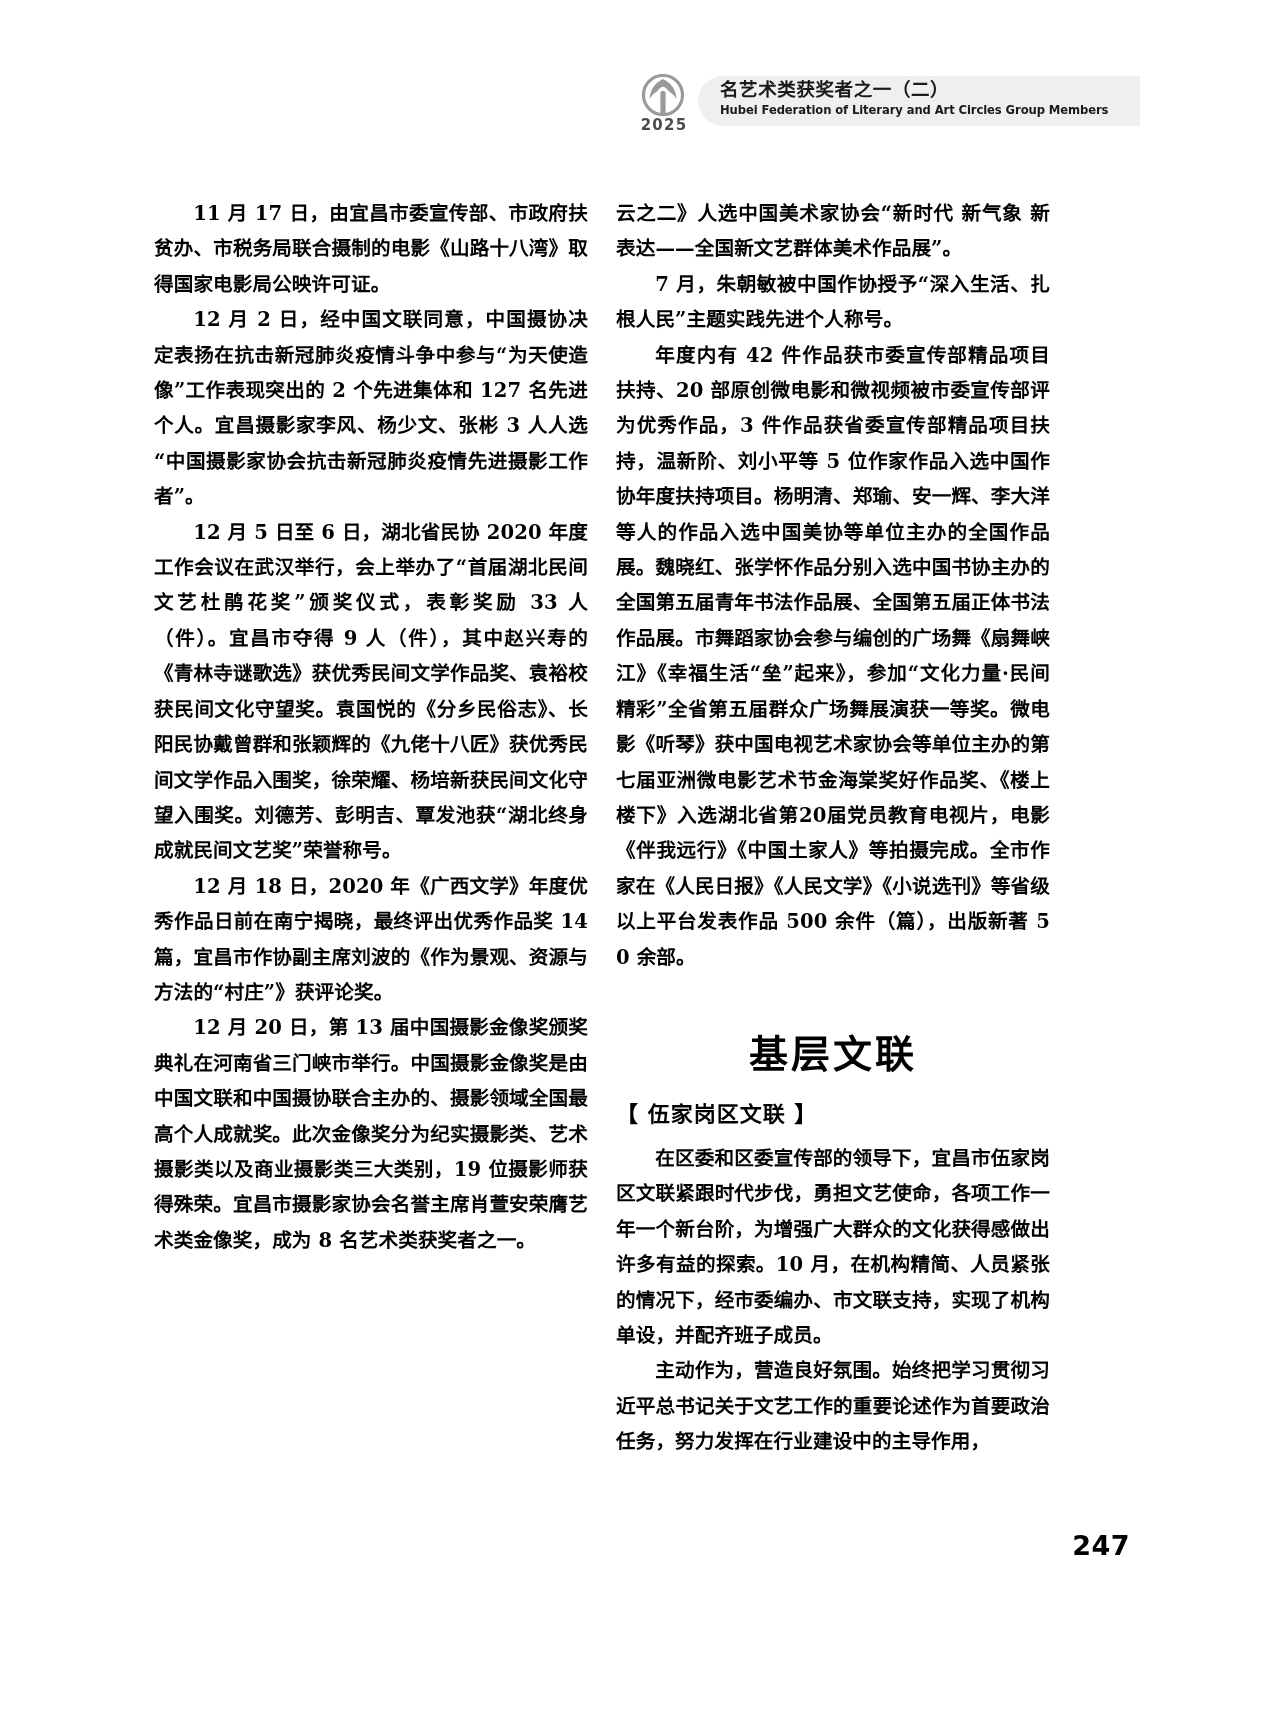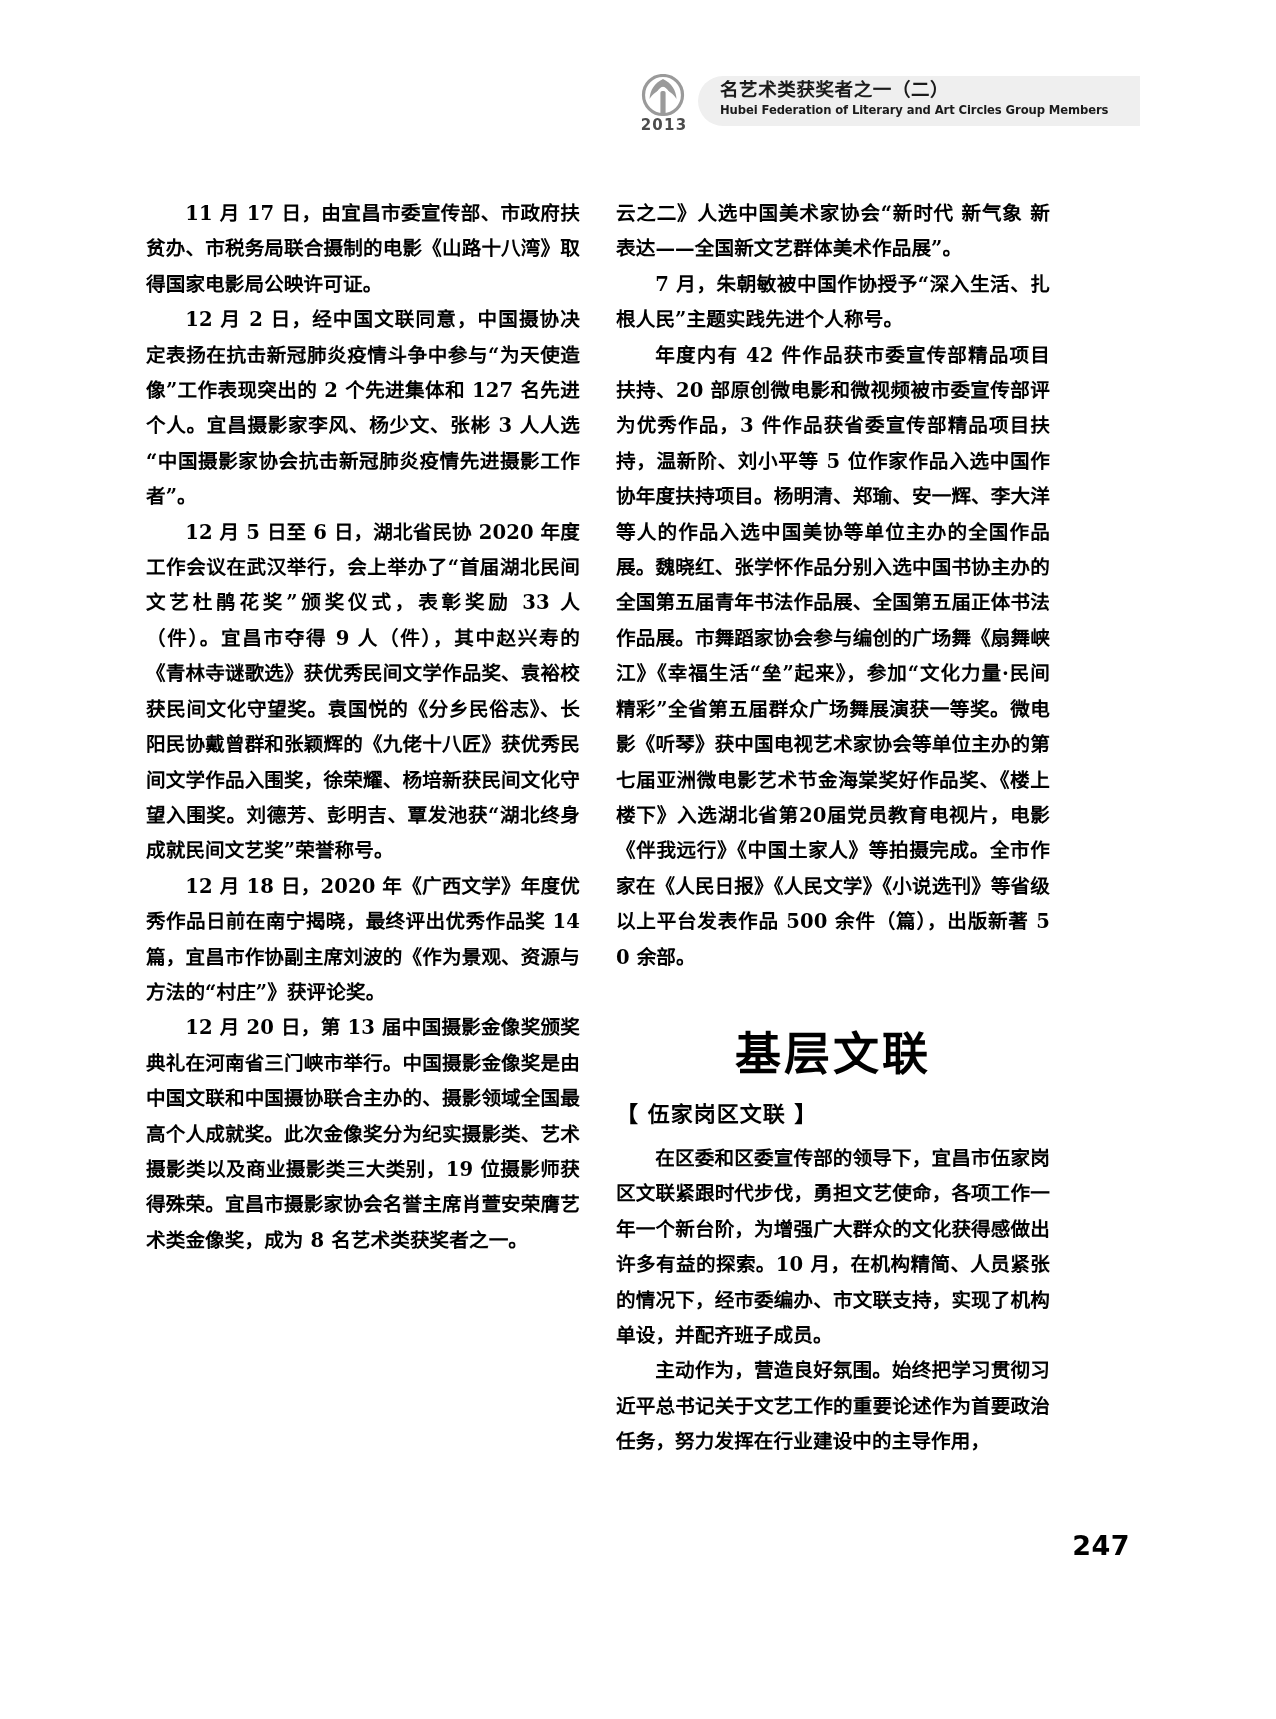--- a/index.html
+++ b/index.html
@@ -95,21 +95,21 @@
     top: 196px;
     left: 146px;
     width: 984px;
     height: 1260px;
   }
   .col {
     position: absolute;
     top: 0;
     width: 434px;
   }
-  .col-left  { left: 0px; }
+  .col-left  { left: 8px; }
   .col-right { left: 470px; }
 
   p.para {
     margin: 0;
     font-family: "DejaVu Serif", "Liberation Serif", serif;
     font-size: 19.6px;
     line-height: 35.4px;
     text-align: justify;
     text-align-last: left;
     text-justify: inter-character;
@@ -119,21 +119,21 @@
     word-break: break-all;
   }
   p.para.noindent { text-indent: 0; }
 
   
   .section-title {
     margin: 58px 0 18px 0;
     text-align: center;
     font-family: Liberation Serif, serif;
     font-weight: bold;
-    font-size: 46px;
+    font-size: 39px;
     line-height: 44px;
     letter-spacing: 3px;
     color: #000;
   }
   .sub-title {
     margin: 0 0 6px 0;
     font-family: "DejaVu Sans", "Liberation Sans", sans-serif;
     font-weight: bold;
     font-size: 22px;
     line-height: 40px;
@@ -160,21 +160,21 @@
 
   <div class="header">
     <div class="header-logo">
       <svg class="header-logo-mark" viewBox="0 0 54 44" aria-hidden="true">
         <circle cx="27" cy="21" r="19.5" fill="none" stroke="#9a9a9a" stroke-width="3.2"></circle>
         <path d="M27 5 C18.5 9 14 16 13.5 25 C17 19.5 21.5 16 27 15.2 C32.5 16 37 19.5 40.5 25 C40 16 35.5 9 27 5 Z" fill="#9a9a9a"></path>
         <path d="M27 12.5 C22 14.5 19.5 19 19.5 24 C22 20.5 24.2 19 27 18.5 C29.8 19 32 20.5 34.5 24 C34.5 19 32 14.5 27 12.5 Z" fill="#ffffff"></path>
         <rect x="24.4" y="17" width="5.2" height="25" rx="1.8" fill="#9a9a9a"></rect>
         <circle cx="27" cy="9.5" r="3.2" fill="#9a9a9a"></circle>
       </svg>
-      <div class="header-logo-year">2013</div>
+      <div class="header-logo-year">2025</div>
     </div>
     <div class="header-band"></div>
     <div class="header-titles">
       <div class="header-title-cn">名艺术类获奖者之一（二）</div>
       <div class="header-title-en">Hubei Federation of Literary and Art Circles Group Members</div>
     </div>
   </div>
 
   <div class="columns">
 

